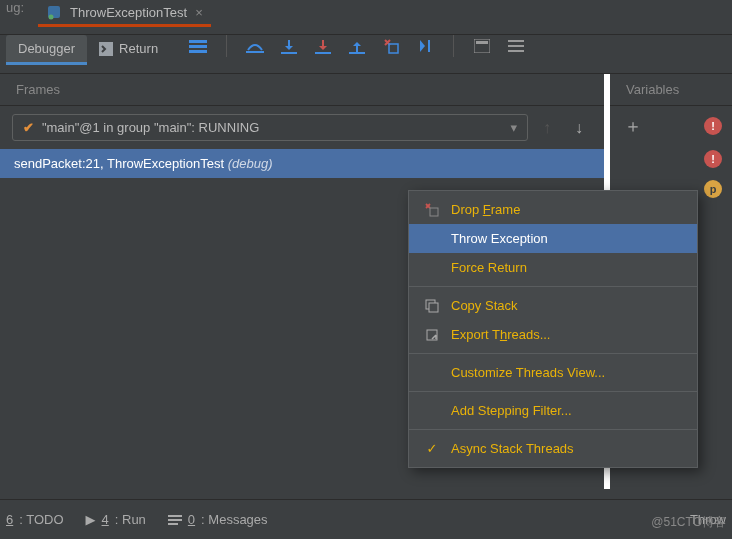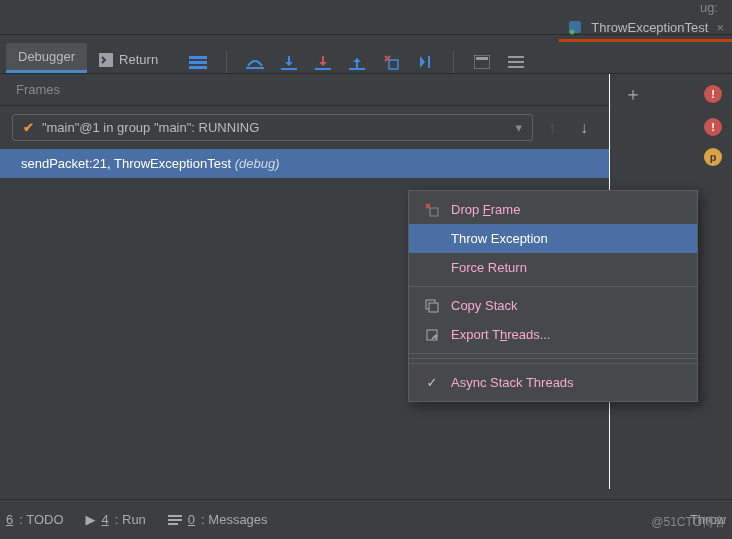--- a/index.html
+++ b/index.html
@@ -6,81 +6,80 @@
   body {
     width: 732px; height: 539px;
     background: #3c3f41;
     font-family: "Segoe UI", Arial, sans-serif;
     font-size: 13px;
     color: #bbbbbb;
     overflow: hidden;
     position: relative;
   }
   .top-tabs {
-    display: flex; align-items: flex-end; height: 34px;
+    display: flex; align-items: flex-start; height: 34px;
     padding-left: 6px;
-    flex-direction: column;
   }
   .top-tabs .lbl { color:#888; margin-right:14px; font-size:13px; }
   .file-tab {
     display:flex; align-items:center; gap:8px;
     padding:4px 8px;
     border-bottom:3px solid #c2410c;
     color:#bbb;
   }
   .file-tab .x { color:#888; cursor:pointer; }
   .toolrow {
-    display:flex; align-items:flex-end; height:40px;
+    display:flex; align-items:flex-start; height:40px;
     border-top:1px solid #2b2b2b;
     border-bottom:1px solid #2b2b2b;
     padding:0 6px;
   }
   .tab-btn {
     display:flex; align-items:center; gap:6px;
     padding:6px 12px; cursor:pointer; color:#bbb; border-radius:3px;
   }
   .tab-btn.sel {
     background:#4e5254;
     border-bottom:3px solid #4a88c7;
     border-radius:3px 3px 0 0;
   }
   .tool-icons { display:flex; align-items:center; gap:14px; margin-left:18px;}
   .tool-icons .icn { width:20px; height:20px; display:flex; align-items:center; justify-content:center; cursor:pointer;}
   .vsep { width:1px; height:22px; background:#555; margin:0 4px;}
   .cols { display:flex; height:calc(100% - 124px); }
-  .frames-col { flex:0 0 610px; border-right:1px solid #ffffff; display:flex; flex-direction:column;}
+  .frames-col { flex:0 0 610px; border-right:6px solid #ffffff; display:flex; flex-direction:column;}
   .vars-col { flex:1; display:flex; flex-direction:column;}
   .col-hdr { padding:8px 16px; color:#888; border-bottom:1px solid #2b2b2b;}
   .thread-row { display:flex; align-items:center; padding:8px 12px; gap:6px;}
   .thread-dd {
     flex:1; display:flex; align-items:center;
     border:1px solid #5e6060; border-radius:3px;
     padding:5px 10px; background:#3c3f41;
   }
   .thread-dd .chk { color:#e28f3b; margin-right:8px; font-weight:bold;}
   .thread-dd .caret { margin-left:auto; color:#888;}
   .nav-arrow { color:#555; width:26px; text-align:center; font-size:16px;}
   .nav-arrow.on { color:#aaa; cursor:pointer;}
   .frame-list { flex:1; }
-  .frame-item { padding:7px 21px; color:#bbb; white-space:nowrap; overflow:hidden;}
+  .frame-item { padding:7px 14px; color:#bbb; white-space:nowrap; overflow:hidden;}
   .frame-item.sel { background:#4a6fa4; color:#fff;}
   .frame-item .gray { color:#8a8a8a; font-style:italic;}
   .frame-item.sel .gray { color:#cfd8e6; font-style:italic;}
   .vars-body { padding:8px 10px; display:flex; flex-direction:column; gap:12px;}
   .vars-body .plus { color:#aaa; font-size:18px; padding-left:4px;}
   .badge { width:18px; height:18px; border-radius:9px; display:flex; align-items:center; justify-content:center; font-size:11px; font-weight:bold;}
   .badge.red { background:#c75450; color:#fff;}
   .badge.yel { background:#d9a343; color:#3c3f41;}
   .ctx-menu {
     position:absolute; left:408px; top:190px; width:290px;
     background:#46494b; border:1px solid #5a5d5f;
     box-shadow:4px 4px 12px rgba(0,0,0,.45);
     padding:4px 0;
   }
-  .ctx-item { display:flex; align-items:center; gap:10px; padding:7px 14px; color:#f9a8d4; cursor:pointer;}
+  .ctx-item { display:flex; align-items:center; gap:10px; padding:7px 14px; color:#eab308; cursor:pointer;}
   .ctx-item .ic { width:18px; display:flex; justify-content:center;}
   .ctx-item.sel { background:#4a6fa4; color:#fff;}
   .ctx-item u { text-decoration:underline;}
   .ctx-sep { height:1px; background:#5a5d5f; margin:4px 0;}
   .btm {
     position:absolute; left:0; bottom:0; right:0; height:40px;
     display:flex; align-items:center;
     border-top:1px solid #2b2b2b; padding:0 6px; gap:22px;
     background:#3c3f41;
   }
@@ -196,20 +195,21 @@
       <span class="nav-arrow">↑</span>
       <span class="nav-arrow on">↓</span>
     </div>
     <div class="frame-list">
       <div class="frame-item sel">
         <span>sendPacket:21, ThrowExceptionTest </span><span class="gray">(debug)</span>
       </div>
     </div>
   </div>
   <div class="vars-col">
+    <div class="col-hdr">Variables</div>
     <div class="vars-body">
       <div style="display:flex; align-items:center; justify-content:space-between;">
         <span class="plus">＋</span>
         <span class="badge red">!</span>
       </div>
       <div style="display:flex; justify-content:flex-end;">
           <span class="badge red">!</span>
         </div>
       <div style="display:flex; justify-content:flex-end;">
           <span class="badge yel">p</span>
@@ -249,21 +249,29 @@
   <div class="ctx-item">
     <span class="ic">
         <svg width="14" height="14">
           <rect x="2" y="2" width="10" height="10" stroke="#aaa" fill="none"></rect>
           <path d="M7 11l4-4M11 11V7" stroke="#aaa" stroke-width="1.5"></path>
         </svg>
       </span>
     <span>Export T<u>h</u>reads...</span>
   </div>
   <div class="ctx-sep"></div>
+  <div class="ctx-item">
+    <span class="ic"></span>
+    <span>Customize Threads View...</span>
+  </div>
   <div class="ctx-sep"></div>
+  <div class="ctx-item">
+    <span class="ic"></span>
+    <span>Add Stepping Filter...</span>
+  </div>
   <div class="ctx-sep"></div>
   <div class="ctx-item">
     <span class="ic">✓</span>
     <span>Async Stack Threads</span>
   </div>
 </div>
 
 <div class="btm">
   <div class="btm-item">
     <span class="num">6</span>

